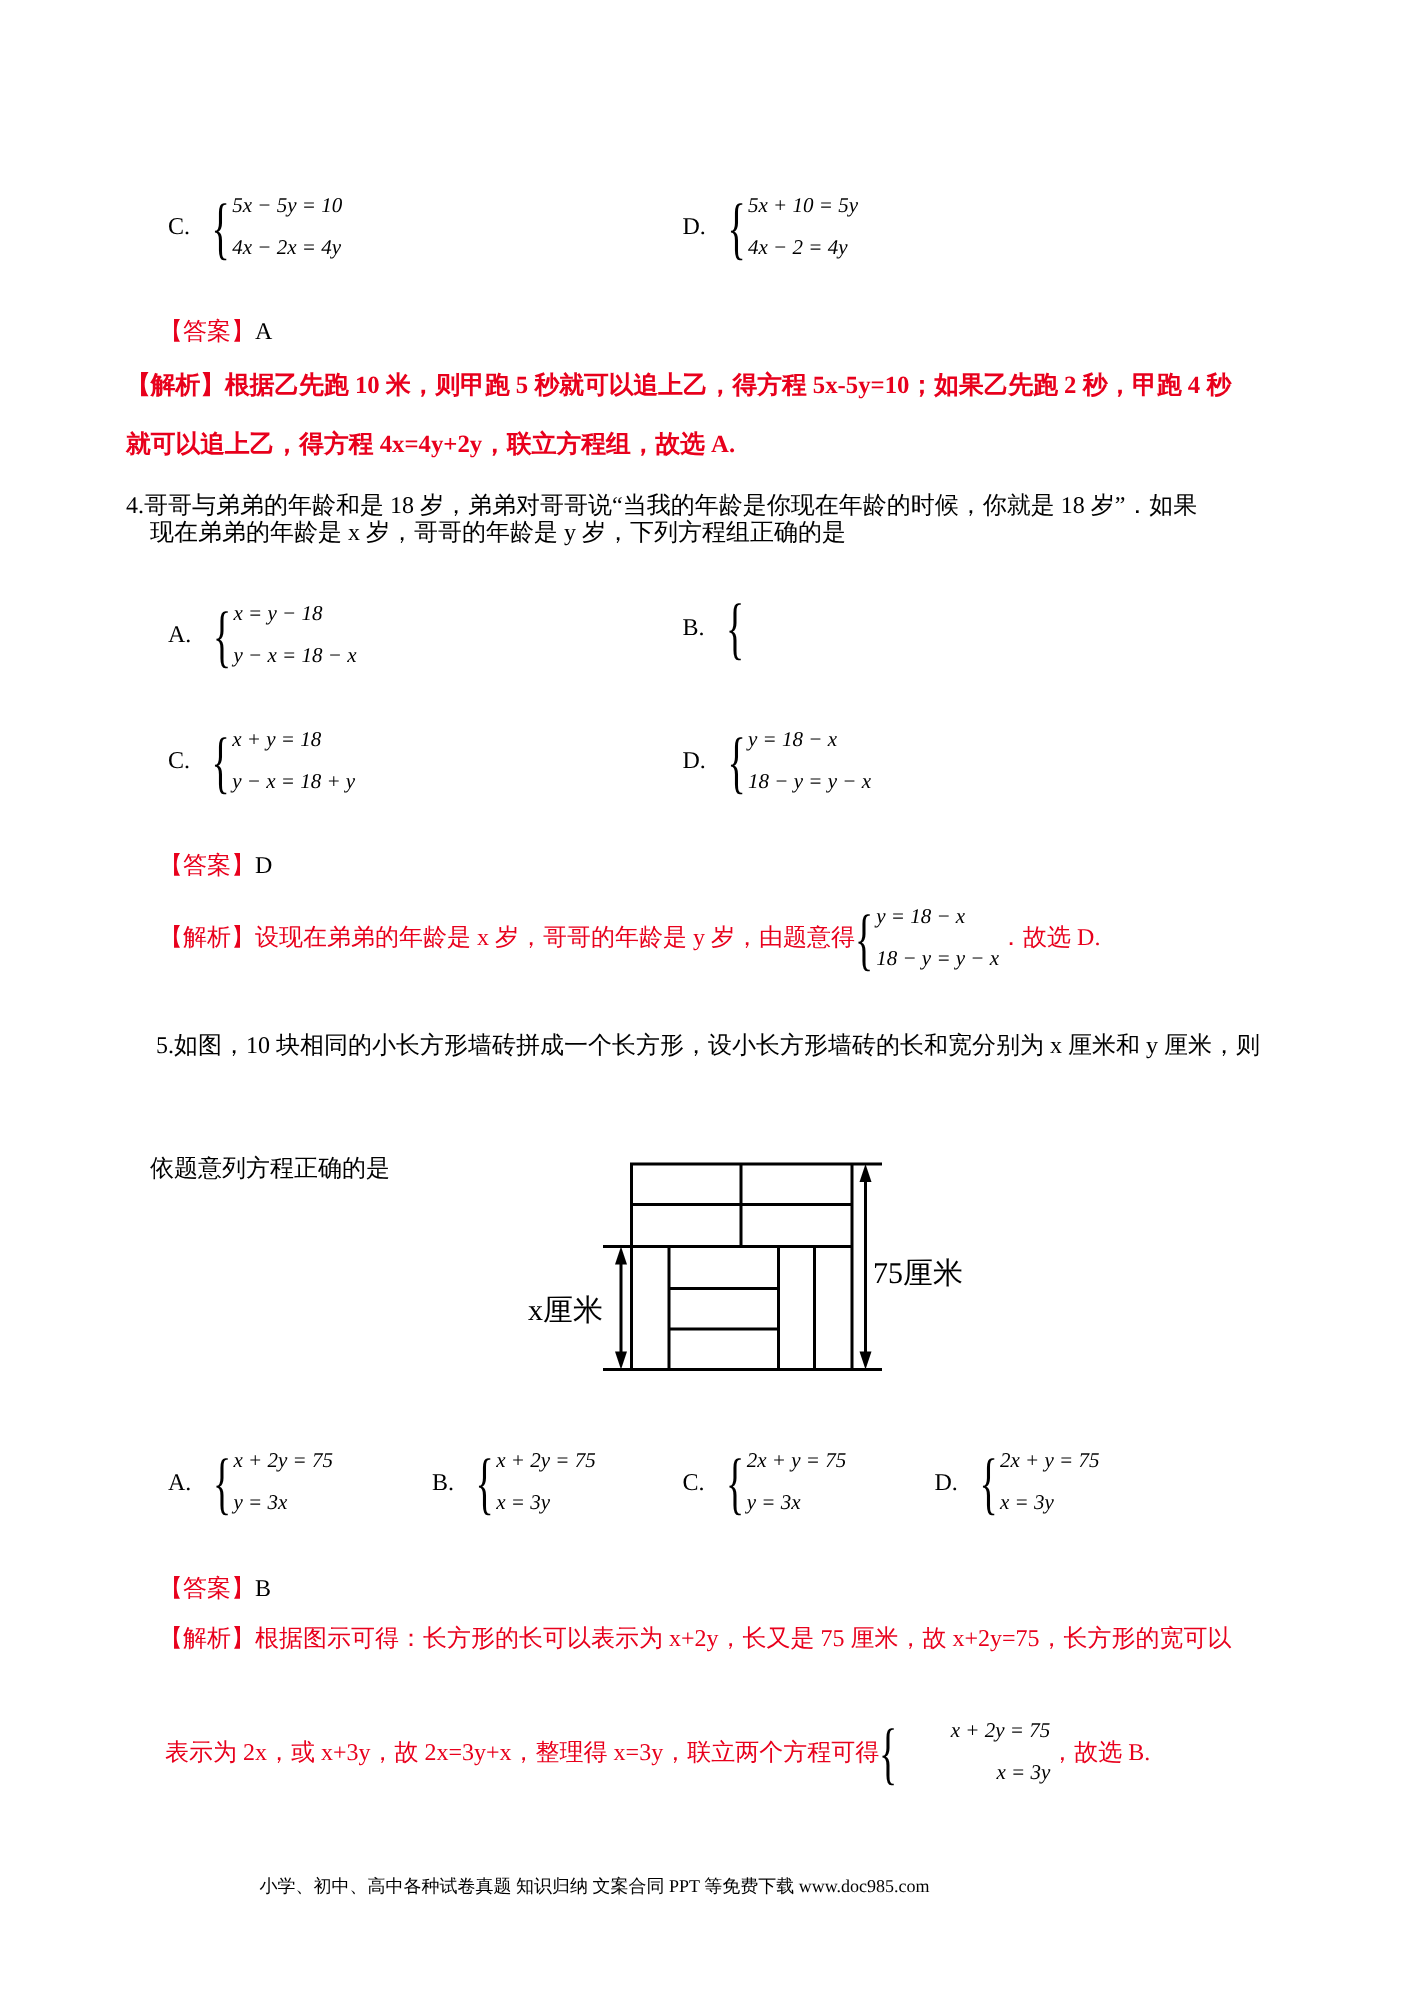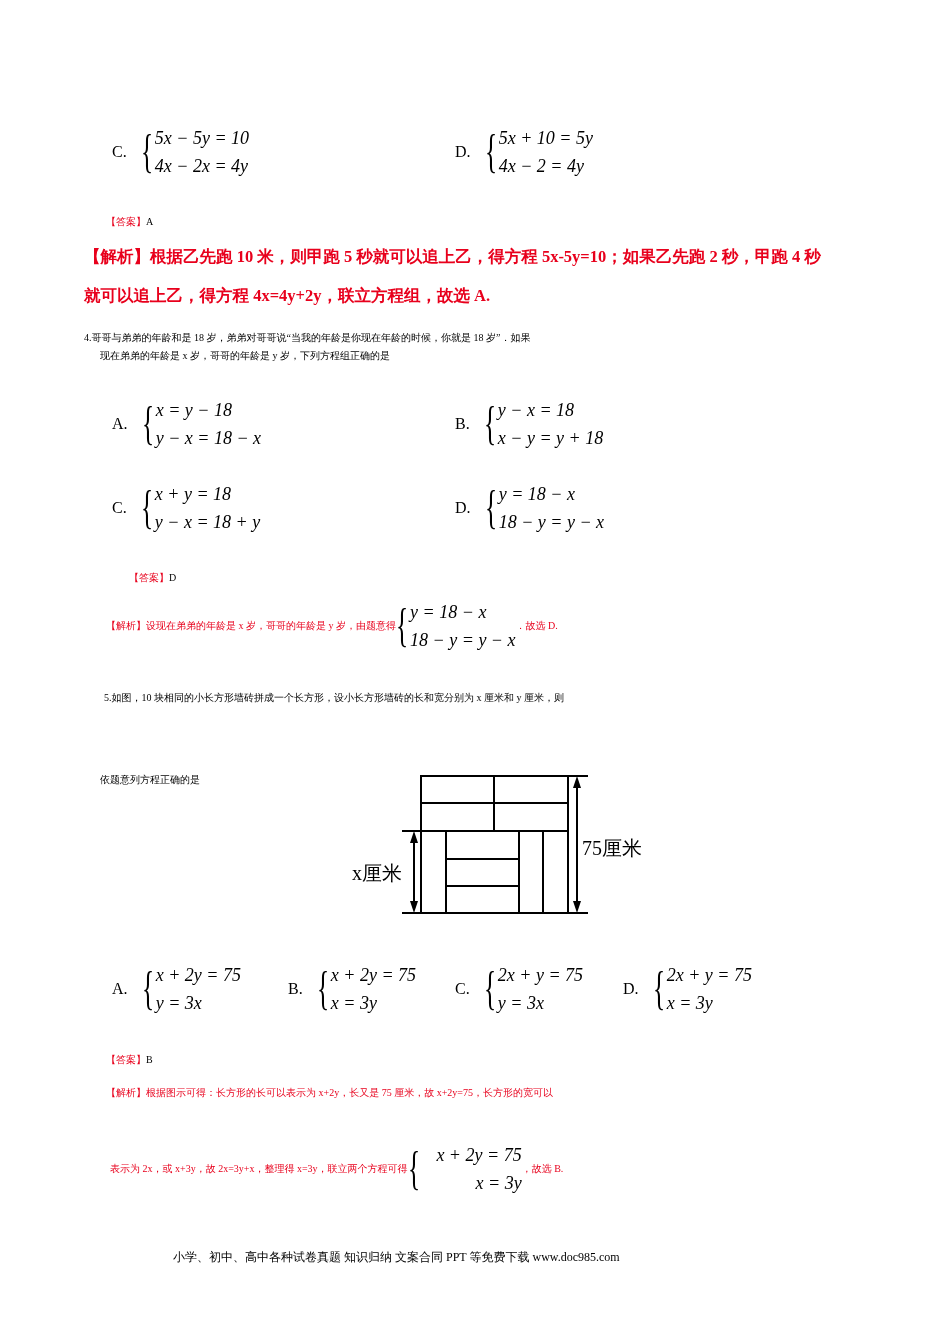--- a/index.html
+++ b/index.html
@@ -2,23 +2,23 @@
 <html><head>
 <meta charset="utf-8">
 <style>
   html, body { margin:0; padding:0; background:#ffffff; }
   body { width:950px; height:1344px; position:relative; overflow:hidden;
          font-family: "Liberation Serif", "DejaVu Serif", serif; color:#000; font-size:16px; }
   .abs { position:absolute; }
   .red { color:#e8001c; }
   .sys { position:absolute; display:flex; align-items:center; }
   .brace { font-size:46px; line-height:1; transform:scaleX(0.55); transform-origin:left center; margin-right:-8px; font-weight:100; color:#000; }
-  .eqs { display:flex; flex-direction:column; font-size:18px; line-height:28px; font-style:italic; }
+  .eqs { display:flex; flex-direction:column; font-size:14px; line-height:28px; font-style:italic; }
   .lbl { font-size:16px; margin-right:14px; }
-  .txt { font-size:10px; line-height:20px; white-space:nowrap; }
+  .txt { font-size:16px; line-height:20px; white-space:nowrap; }
 </style>
 </head>
 <body>
 
 <div class="sys" style="left:112px;top:124px;">
   <span class="lbl">C.</span>
   <span class="brace">{</span>
   <div class="eqs">
       <span>5x − 5y = 10</span>
       <span>4x − 2x = 4y</span>
@@ -50,43 +50,39 @@
   <span class="lbl">A.</span>
   <span class="brace">{</span>
   <div class="eqs">
       <span>x = y − 18</span>
       <span>y − x = 18 − x</span>
     </div>
 </div>
 <div class="sys" style="left:455px;top:396px;">
   <span class="lbl">B.</span>
   <span class="brace">{</span>
-  <div class="eqs">
-      <span>y − x = 18</span>
-      <span>x − y = y + 18</span>
-    </div>
 </div>
 <div class="sys" style="left:112px;top:480px;">
   <span class="lbl">C.</span>
   <span class="brace">{</span>
   <div class="eqs">
       <span>x + y = 18</span>
       <span>y − x = 18 + y</span>
     </div>
 </div>
 <div class="sys" style="left:455px;top:480px;">
   <span class="lbl">D.</span>
   <span class="brace">{</span>
   <div class="eqs">
       <span>y = 18 − x</span>
       <span>18 − y = y − x</span>
     </div>
 </div>
 
-<div class="abs txt" style="left:106px;top:568px;margin-left:23px;">
+<div class="abs txt" style="left:106px;top:568px;">
   <span class="red">【答案】</span><span>D</span>
 </div>
 <div class="abs red" style="left:106px;top:598px;display:flex;align-items:center;">
   <span class="txt">【解析】</span>
   <span class="txt">设现在弟弟的年龄是 x 岁，哥哥的年龄是 y 岁，由题意得</span>
   <span class="brace" style="color:#000;">{</span>
   <div class="eqs" style="color:#000;">
       <span>y = 18 − x</span>
       <span>18 − y = y − x</span>
     </div>

